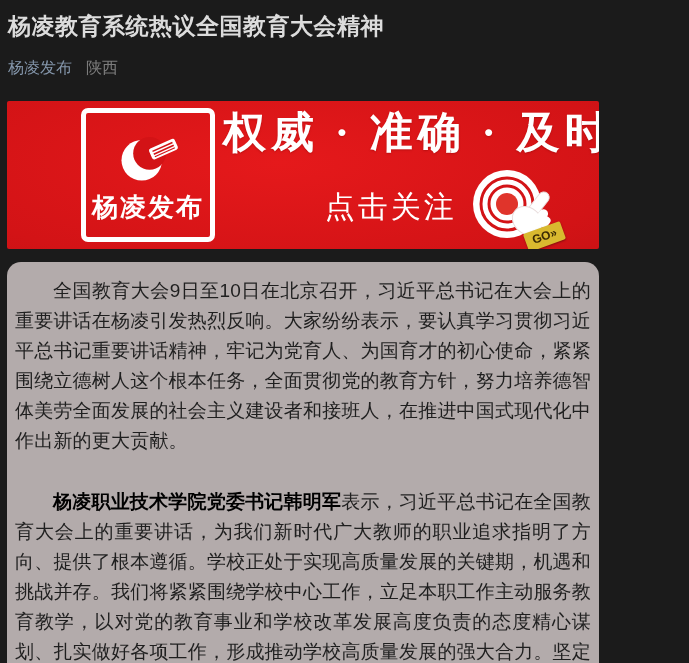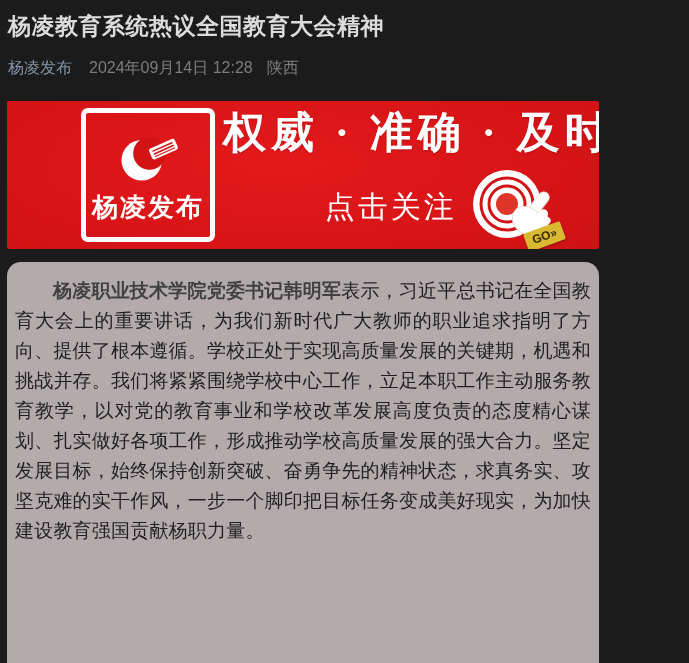--- a/index.html
+++ b/index.html
@@ -123,32 +123,31 @@
   }
   .content p {
     font-size: 19px;
     line-height: 30px;
     color: #1f1f1f;
     text-align: justify;
     text-indent: 2em;
     letter-spacing: 0.2px;
   }
   .content p + p { margin-top: 31px; }
-  .content strong { font-weight: bold; color: #404040; }
+  .content strong { font-weight: bold; color: #000000; }
 </style>
 </head>
 <body>
 
 <div class="page">
 
   <h1 class="title">杨凌教育系统热议全国教育大会精神</h1>
 
   <div class="meta">
     <span class="account">杨凌发布</span>
-    <span class="pub-date">2024年09月14日 12:28</span>
     <span class="pub-loc">陕西</span>
   </div>
 
   <div class="banner">
     <div class="logo-box">
       <svg class="logo-icon" viewBox="0 0 100 74">
 
         <circle cx="42" cy="40" r="26" fill="#ffffff"></circle>
         <circle cx="52" cy="31" r="21" fill="#d31316"></circle>
 
@@ -181,16 +180,17 @@
               <rect x="71" y="38" width="8" height="12" rx="4" fill="#ffffff"></rect>
             </g>
           </svg>
           <span class="go-tag">GO»</span>
         </div>
       </div>
     </div>
   </div>
 
   <div class="content">
+    <p><span>全国教育大会9日至10日在北京召开，习近平总书记在大会上的重要讲话在杨凌引发热烈反响。大家纷纷表示，要认真学习贯彻习近平总书记重要讲话精神，牢记为党育人、为国育才的初心使命，紧紧围绕立德树人这个根本任务，全面贯彻党的教育方针，努力培养德智体美劳全面发展的社会主义建设者和接班人，在推进中国式现代化中作出新的更大贡献。</span></p>
     <p><strong>杨凌职业技术学院党委书记韩明军</strong><span>表示，习近平总书记在全国教育大会上的重要讲话，为我们新时代广大教师的职业追求指明了方向、提供了根本遵循。学校正处于实现高质量发展的关键期，机遇和挑战并存。我们将紧紧围绕学校中心工作，立足本职工作主动服务教育教学，以对党的教育事业和学校改革发展高度负责的态度精心谋划、扎实做好各项工作，形成推动学校高质量发展的强大合力。坚定发展目标，始终保持创新突破、奋勇争先的精神状态，求真务实、攻坚克难的实干作风，一步一个脚印把目标任务变成美好现实，为加快建设教育强国贡献杨职力量。</span></p>
   </div>
 
 </div>
 
 </body></html>

